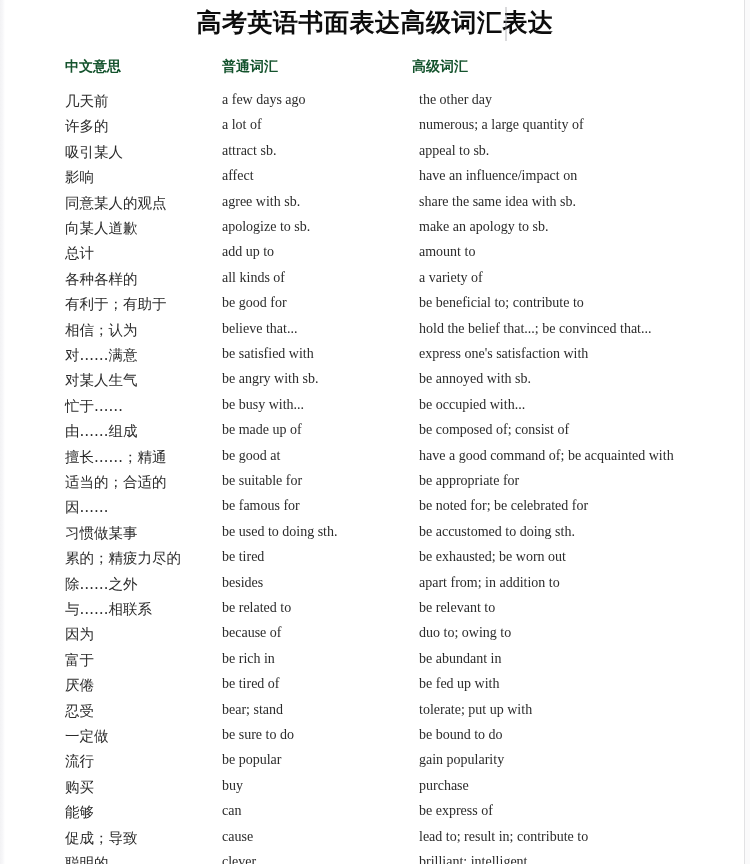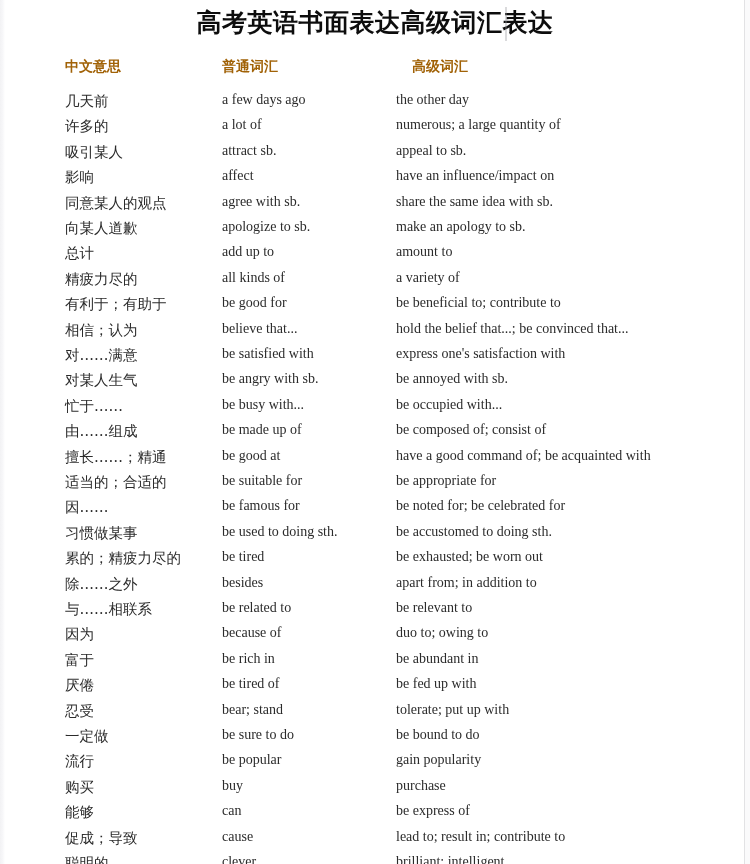--- a/index.html
+++ b/index.html
@@ -81,25 +81,25 @@
   }
 
   .cell {
     position: absolute;
     white-space: nowrap;
     color: #2b2b2b;
   }
 
   .col-cn   { left: 65px;  font-size: 14.5px; font-family: "DejaVu Serif", "Liberation Serif", serif; }
   .col-base { left: 222px; font-size: 14px; }
-  .col-adv  { left: 396px; font-size: 14px; }
+  .col-adv  { left: 419px; font-size: 14px; }
 
   .header-row .cell {
     font-weight: bold;
-    color: #a16207;
+    color: #14532d;
     font-size: 14px;
     font-family: "DejaVu Sans", "Liberation Sans", sans-serif;
   }
   .header-row .col-cn   { left: 65px;  }
   .header-row .col-base { left: 222px; }
   .header-row .col-adv  { left: 412px; }
 
   #watermark {
     position: absolute;
     left: 398px;
@@ -165,21 +165,21 @@
           <div class="cell col-cn">向某人道歉</div>
           <div class="cell col-base">apologize to sb.</div>
           <div class="cell col-adv">make an apology to sb.</div>
         </div>
         <div class="row" style="top: 244.4px; padding-left: 16px;">
           <div class="cell col-cn">总计</div>
           <div class="cell col-base">add up to</div>
           <div class="cell col-adv">amount to</div>
         </div>
         <div class="row" style="top: 269.8px;">
-          <div class="cell col-cn">精疲力尽的</div>
+          <div class="cell col-cn">各种各样的</div>
           <div class="cell col-base">all kinds of</div>
           <div class="cell col-adv">a variety of</div>
         </div>
         <div class="row" style="top: 295.2px;">
           <div class="cell col-cn">有利于；有助于</div>
           <div class="cell col-base">be good for</div>
           <div class="cell col-adv">be beneficial to; contribute to</div>
         </div>
         <div class="row" style="top: 320.6px;">
           <div class="cell col-cn">相信；认为</div>

